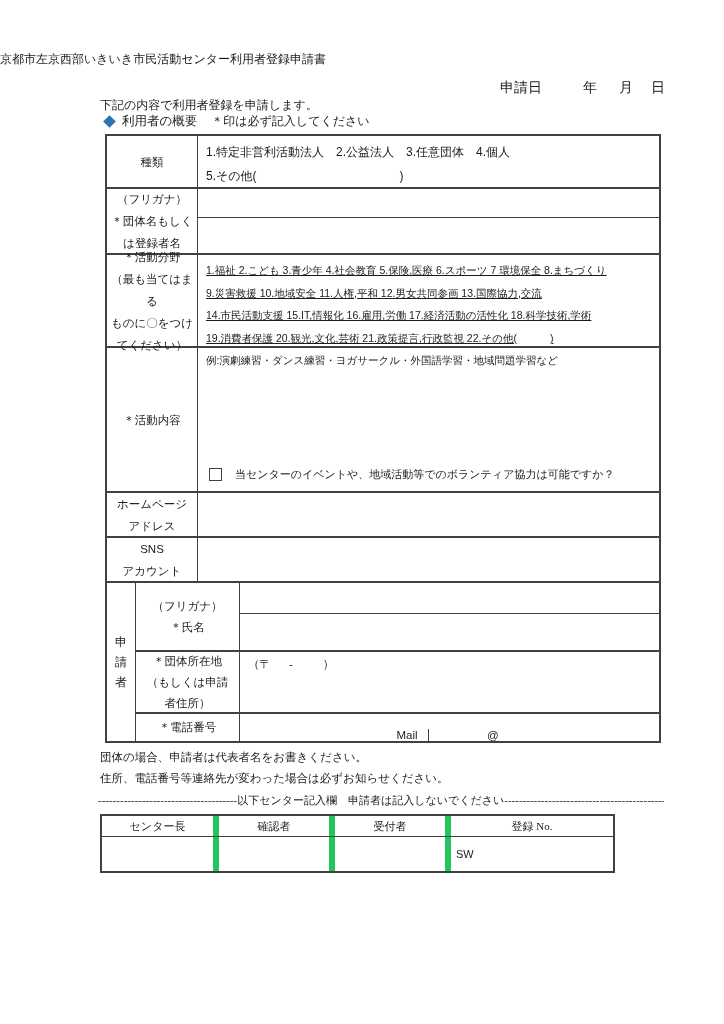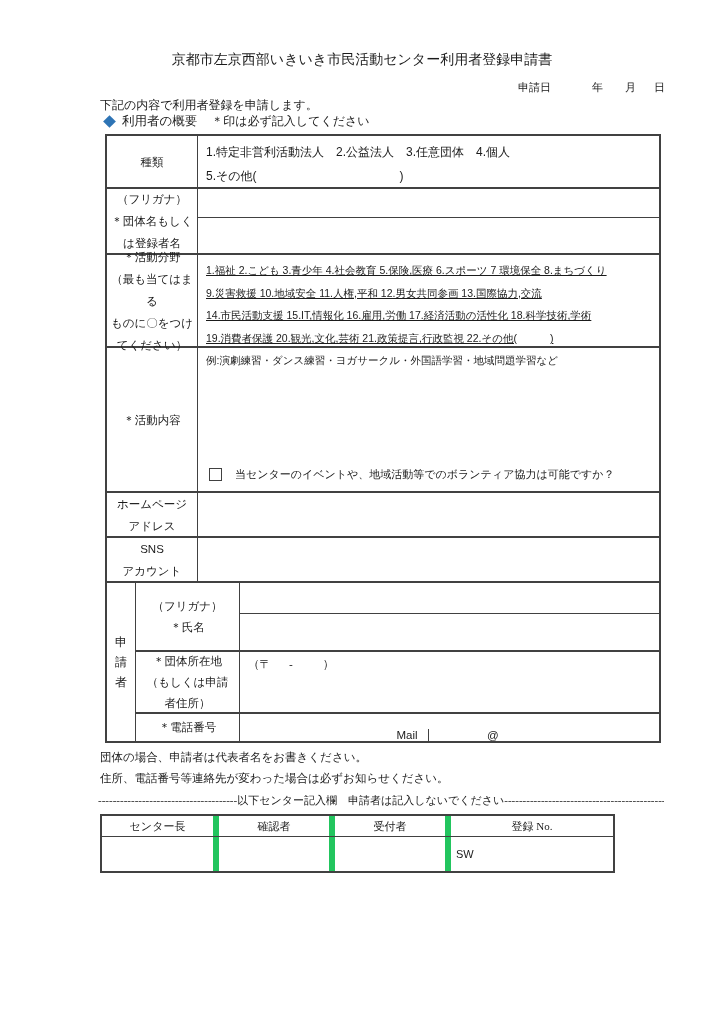--- a/index.html
+++ b/index.html
@@ -8,22 +8,22 @@
     width:724px;height:1024px;
     background:#ffffff;
     font-family:"Liberation Sans",sans-serif;
     color:#1b1b1b;
     overflow:hidden;
     box-sizing:border-box;
   }
   .serif{font-family:"Liberation Serif",serif;}
 
   
-  .title{padding-top:51px;text-align:center;font-size:14px;line-height:16px;font-weight:500;}
-  .date-line{margin-top:13px;display:flex;justify-content:flex-end;padding-right:59px;font-size:11px;line-height:14px;}
+  .title{padding-top:51px;text-align:left;font-size:12px;line-height:16px;font-weight:500;}
+  .date-line{margin-top:13px;display:flex;justify-content:flex-end;padding-right:59px;font-size:14px;line-height:14px;}
   .date-line .g41{margin-left:41px;}
   .date-line .g22{margin-left:22px;}
   .date-line .g18{margin-left:18px;}
   .intro{margin-top:3px;margin-left:100px;font-size:12px;line-height:16px;font-family:Liberation Serif, serif;}
 
   .section-header{margin-left:103px;font-size:12.5px;line-height:16px;display:flex;align-items:center;}
   .diamond{width:9px;height:9px;background:#2e74b5;transform:rotate(45deg);display:inline-block;margin:0 8px 0 2px;flex-shrink:0;}
   .sec-note{margin-left:14px;font-size:12px;}
 
   

